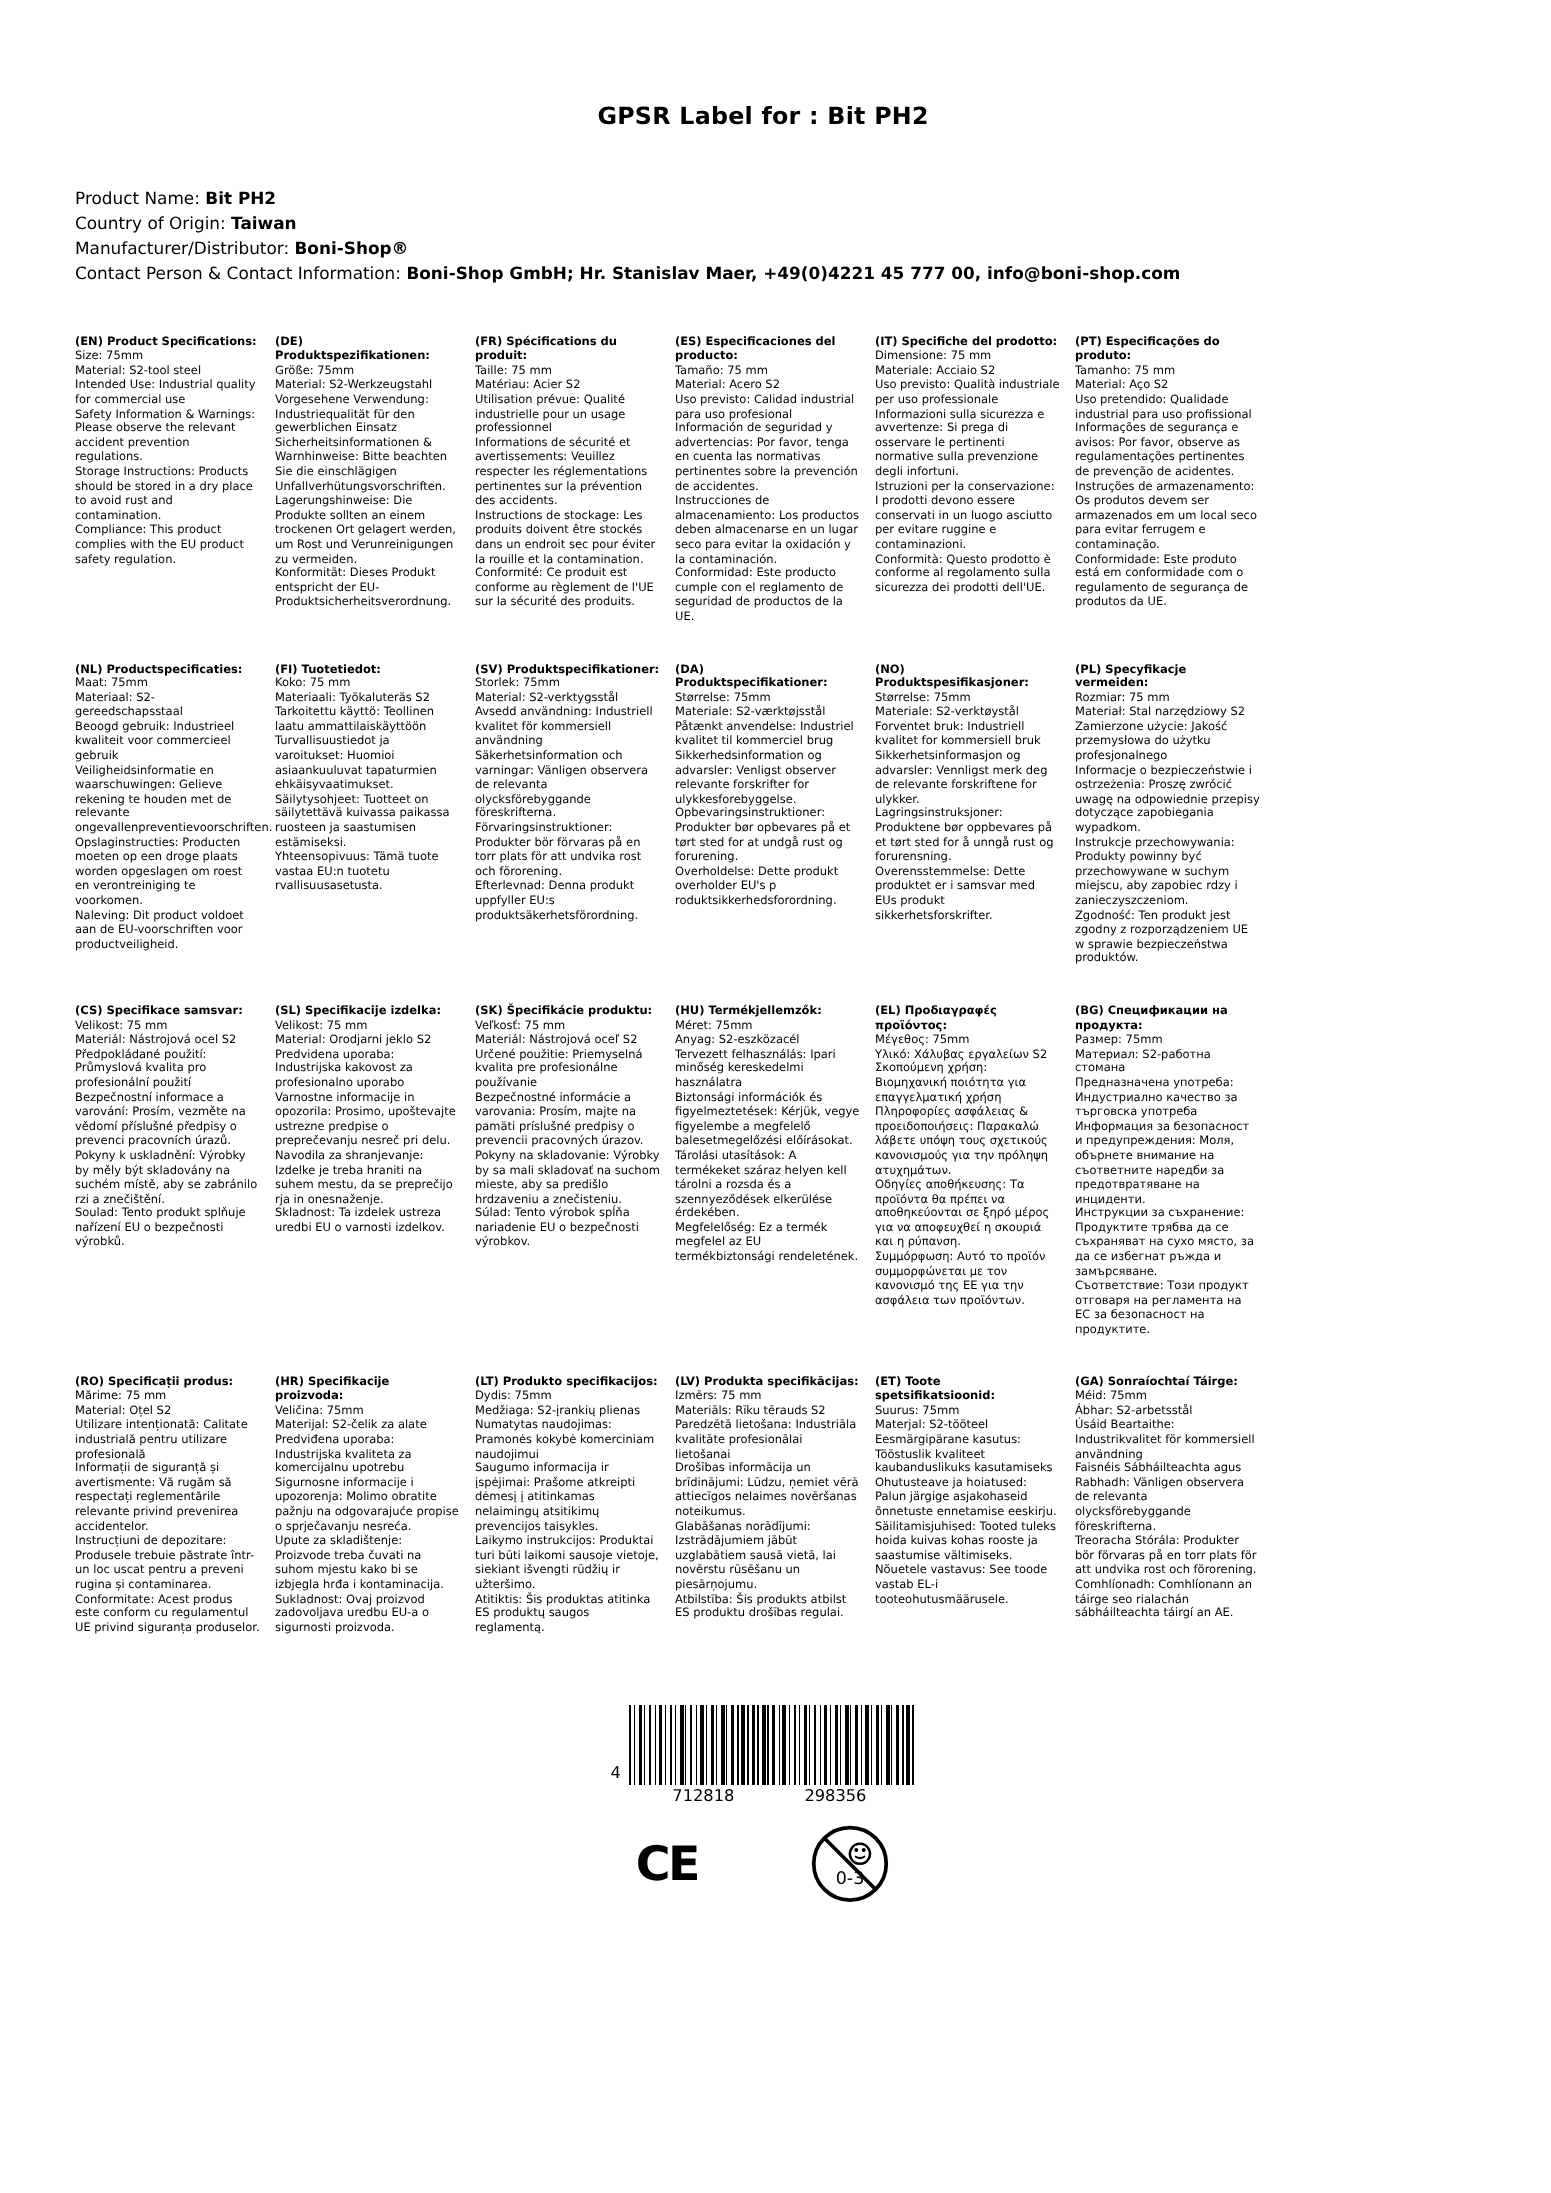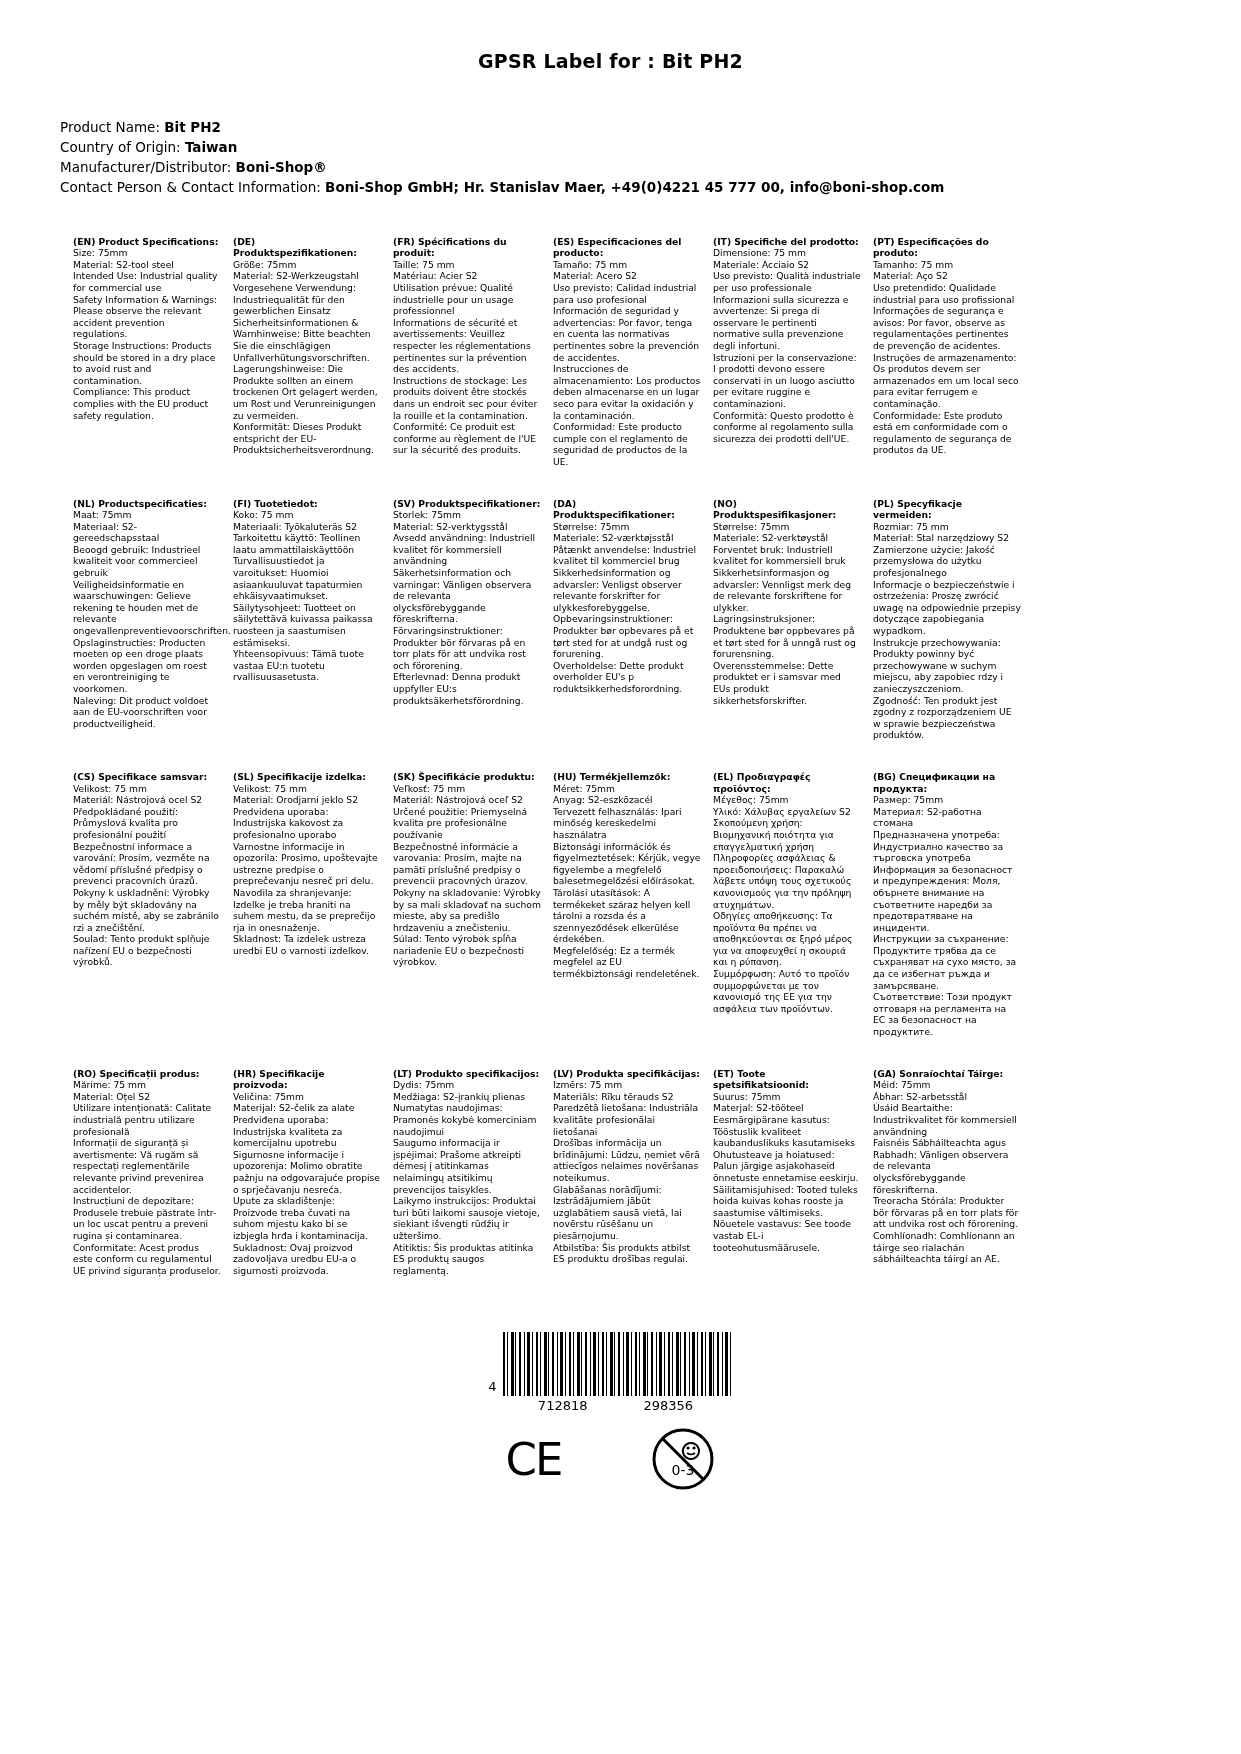--- a/index.html
+++ b/index.html
@@ -11,21 +11,21 @@
     width: 1241px;
     min-height: 1754px;
     font-family: "DejaVu Sans", "Liberation Sans", sans-serif;
     color: #000000;
     position: relative;
   }
   .page {
     width: 1221px;
     min-height: 1754px;
     box-sizing: border-box;
-    padding: 32px 60px 20px 60px;
+    padding: 64px 60px 20px 60px;
     position: relative;
   }
   .doc-title {
     text-align: center;
     font-size: 19px;
     font-weight: bold;
     letter-spacing: 0.2px;
     margin: 18px 0 46px 0;
   }
   .header-block {
@@ -43,21 +43,20 @@
   }
   .header-value {
     font-weight: bold;
   }
   .spec-grid {
     display: flex;
     flex-wrap: wrap;
     column-gap: 0px;
     row-gap: 0px;
     margin-top: 6px;
-    margin-left: 13px;
   }
   .spec-cell {
     width: 160px;
     box-sizing: border-box;
     padding-right: 12px;
     margin-bottom: 30px;
     font-size: 9.2px;
     line-height: 1.26;
     vertical-align: top;
   }
@@ -110,22 +109,22 @@
     margin-left: 10px;
   }
   .marks-row {
     margin-top: 14px;
     display: flex;
     align-items: center;
     justify-content: center;
     gap: 90px;
   }
   .ce-mark {
-    font-size: 45px;
-    font-weight: normal;
+    font-size: 38px;
+    font-weight: bold;
     letter-spacing: -2px;
     font-family: "DejaVu Sans", "Liberation Sans", sans-serif;
     line-height: 1;
   }
   .age-mark {
     position: relative;
     width: 64px;
     height: 64px;
   }
   .age-mark svg { display: block; }

